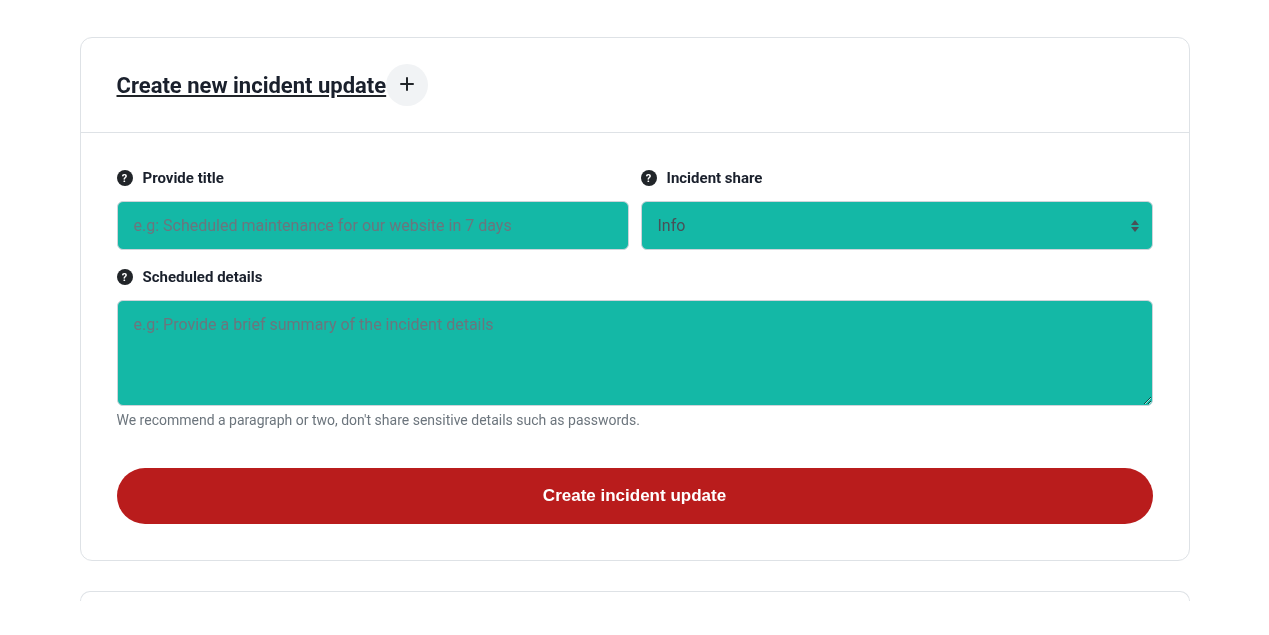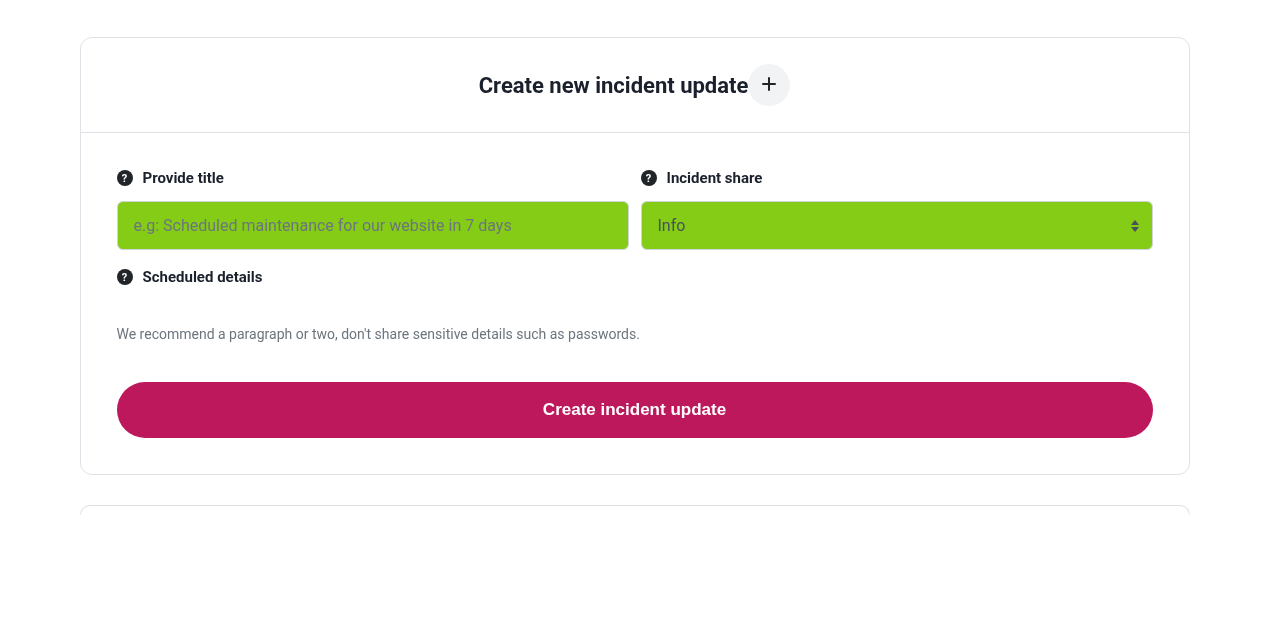--- a/index.html
+++ b/index.html
@@ -16,23 +16,24 @@
     .card {
       max-width: 1110px;
       margin: 0 auto 30px auto;
       border: 1px solid #dee2e6;
       border-radius: 12px;
       background: #fff;
     }
     .card-header {
       display: flex;
       align-items: center;
-      justify-content: center;
+      justify-content: flex-start;
       padding: 26px 36px;
       border-bottom: 1px solid #dee2e6;
+      text-decoration: underline;
     }
     .card-title {
       font-size: 22px;
       font-weight: 700;
       color: #1a202c;
     }
     .icon-btn {
       width: 42px;
       height: 42px;
       border-radius: 50%;
@@ -82,21 +83,21 @@
       font-size: 11px;
       font-weight: 700;
       flex-shrink: 0;
     }
     .form-control {
       width: 100%;
       padding: 14px 16px;
       font-size: 16px;
       border: 1px solid #ced4da;
       border-radius: 6px;
-      background: #84cc16;
+      background: #14b8a6;
       color: #495057;
       font-family: inherit;
     }
     .form-control::placeholder {
       color: #6c757d;
     }
     textarea.form-control {
       resize: vertical;
       min-height: 106px;
     }
@@ -130,29 +131,29 @@
     .select-caret .tri-down {
       width: 0;
       height: 0;
       border-left: 4px solid transparent;
       border-right: 4px solid transparent;
       border-top: 5px solid #495057;
     }
     .hint {
       font-size: 14px;
       color: #6c757d;
-      margin-top: 26px;
+      margin-top: 6px;
     }
     .submit-btn {
       width: 100%;
       padding: 18px;
       font-size: 17px;
       font-weight: 700;
       color: #fff;
-      background: #be185d;
+      background: #b91c1c;
       border: none;
       border-radius: 999px;
       cursor: pointer;
       margin-top: 40px;
     }
     .second-card {
       max-width: 1110px;
       margin: 0 auto;
       border: 1px solid #dee2e6;
       border-top-left-radius: 12px;
@@ -203,20 +204,21 @@
           </span>
         </div>
       </div>
     </div>
 
     <div class="form-col">
       <label class="form-label">
         <span class="help-icon">?</span>
         <span>Scheduled details</span>
       </label>
+      <textarea class="form-control" placeholder="e.g: Provide a brief summary of the incident details" style=""></textarea>
       <div class="hint">We recommend a paragraph or two, don't share sensitive details such as passwords.</div>
     </div>
 
     <button class="submit-btn" type="button">Create incident update</button>
   </div>
 </div>
 
 <div class="second-card"></div>
 
 </body></html>

